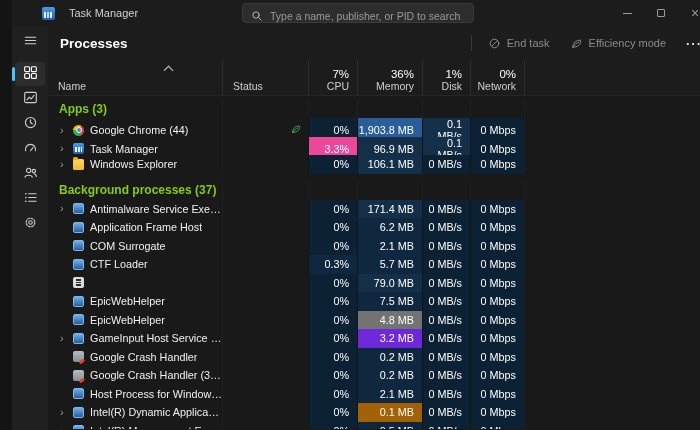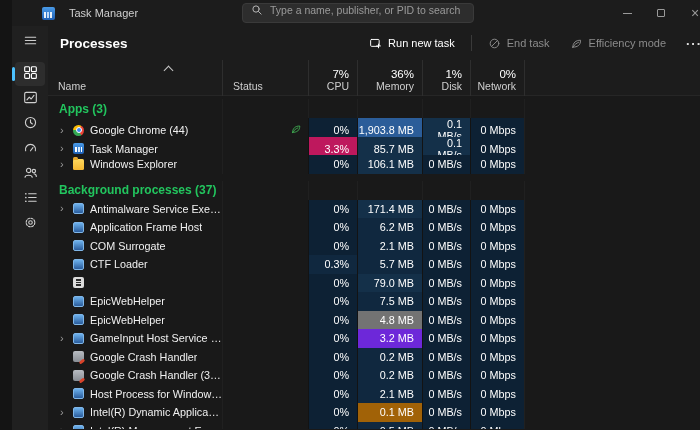--- a/index.html
+++ b/index.html
@@ -8,21 +8,21 @@
   .window { position:relative; width:700px; height:430px; background:#1b1b1b; overflow:hidden;margin-left:12px; }
 
   
   .titlebar { position:absolute; top:0; left:0; width:700px; height:26px; background:#1c1c1c; display:flex; align-items:center; }
   .app-icon { width:13px; height:13px; margin-left:30px; border-radius:2px;
               background:linear-gradient(180deg,#4a9be8,#1e5fb4); position:relative; flex:0 0 auto; }
   .app-icon::after { content:""; position:absolute; left:2px; right:2px; bottom:2px; height:6px;
               background:linear-gradient(90deg,#fff 0 2px,transparent 2px 3px,#cfe6ff 3px 5px,transparent 5px 6px,#fff 6px 8px,transparent 8px); opacity:.9; }
   .win-title { font-size:11px; color:#cfcfcf; margin-left:14px; white-space:nowrap; }
   .searchbox { position:absolute; left:230px; top:3px; width:232px; height:20px; background:#2d2d2d;
-               border:1px solid #3a3a3a; border-radius:4px; display:flex; align-items:flex-start; padding:0 8px; }
+               border:1px solid #3a3a3a; border-radius:4px; display:flex; align-items:flex-end; padding:0 8px; }
   .searchbox svg { width:12px; height:12px; color:#b8b8b8; flex:0 0 auto; }
   .searchbox input { flex:1; background:transparent; border:none; outline:none; color:#ddd;
                font-size:10.5px; margin-left:7px; font-family:"Liberation Sans",sans-serif; }
   .searchbox input::placeholder { color:#9a9a9a; }
   .win-controls { position:absolute; right:0; top:0; height:26px; display:flex; }
   .win-btn { width:34px; height:26px; display:flex; align-items:center; justify-content:center;
              color:#9a9a9a; font-size:12px; }
   .win-btn .sq { width:8px; height:8px; border:1px solid #9a9a9a; border-radius:1px; }
   .win-btn .dash { width:9px; height:1px; background:#9a9a9a; }
   .win-btn.close { font-size:14px; }
@@ -61,21 +61,21 @@
   .hcell .lbl   { font-size:10.5px; color:#cfcfcf; }
   .hcell.num .lbl { text-align:right; padding-right:8px; }
   .hcell.txt .lbl { padding-left:10px; }
   .sort-caret { position:absolute; left:117px; top:5px; width:7px; height:7px; }
   .sort-caret::before { content:""; position:absolute; left:0; top:2px; width:6px; height:6px;
       border-left:1.3px solid #c8c8c8; border-top:1.3px solid #c8c8c8; transform:rotate(45deg); }
 
   .tbody { position:relative; height:333px; overflow:hidden; background:#191919; }
   .sec-row { height:19px; align-items:center; margin-top:3px; }
   .sec-row.gap { margin-top:7px; }
-  .sec-label { font-size:12px; font-weight:600; color:#22c55e; padding-left:11px; white-space:nowrap; }
+  .sec-label { font-size:12px; font-weight:600; color:#84cc16; padding-left:11px; white-space:nowrap; }
   .sec-cell { border-left:1px solid #202020; height:100%; }
 
   .prow { height:18.5px; align-items:stretch; }
   .name-cell { display:flex; align-items:center; padding-left:12px; overflow:hidden; }
   .chev { width:11px; flex:0 0 auto; color:#9a9a9a; font-size:11px; line-height:1; }
   .chev.hidden { visibility:hidden; }
   .pname { font-size:10.8px; color:#f0f0f0; margin-left:6px; white-space:nowrap; overflow:hidden;
            text-overflow:ellipsis; }
   .status-cell { border-left:1px solid #202020; display:flex; align-items:center; justify-content:flex-end;
            padding-right:6px; }
@@ -190,27 +190,20 @@
             <circle cx="8" cy="8" r="1.9"></circle>
           </svg></span>
       </div>
     </div>
 
   <div class="main">
 
     <div class="commandbar">
       <div class="page-title">Processes</div>
       <div class="cmd-right">
-        <div class="cmd-btn">
-          <svg viewBox="0 0 16 16" fill="none" stroke="currentColor" stroke-width="1.2" stroke-linecap="round">
-              <rect x="2" y="3" width="10.5" height="8.5" rx="1.2"></rect>
-              <path d="M11.7 8.7v4.6M9.4 11h4.6"></path>
-            </svg>
-          <span>Run new task</span>
-        </div>
         <div class="cmd-divider"></div>
         <div class="cmd-btn disabled">
           <svg viewBox="0 0 16 16" fill="none" stroke="currentColor" stroke-width="1.2" stroke-linecap="round">
               <circle cx="8" cy="8" r="5.3"></circle>
               <path d="M4.6 11.4l6.8-6.8"></path>
             </svg>
           <span>End task</span>
         </div>
         <div class="cmd-btn disabled">
           <svg viewBox="0 0 16 16" fill="none" stroke="currentColor" stroke-width="1.2" stroke-linecap="round" stroke-linejoin="round">
@@ -279,22 +272,22 @@
             <div class="vcell" style="background:#0d2134">0 Mbps</div>
             <div class="fill-cell"></div>
           </div>
           <div class="grid prow">
             <div class="name-cell">
               <span class="chev">›</span>
               <span class="ico taskmgr-icon"></span>
               <span class="pname">Task Manager</span>
             </div>
             <div class="status-cell"></div>
-            <div class="vcell" style="background:#be185d">3.3%</div>
-            <div class="vcell" style="background:#143049">85.7 MB</div>
+            <div class="vcell" style="background:#ec4899">3.3%</div>
+            <div class="vcell" style="background:#143049">96.9 MB</div>
             <div class="vcell" style="background:#143049">0.1 MB/s</div>
             <div class="vcell" style="background:#0d2134">0 Mbps</div>
             <div class="fill-cell"></div>
           </div>
           <div class="grid prow">
             <div class="name-cell">
               <span class="chev">›</span>
               <span class="ico folder-icon"></span>
               <span class="pname">Windows Explorer</span>
             </div>

